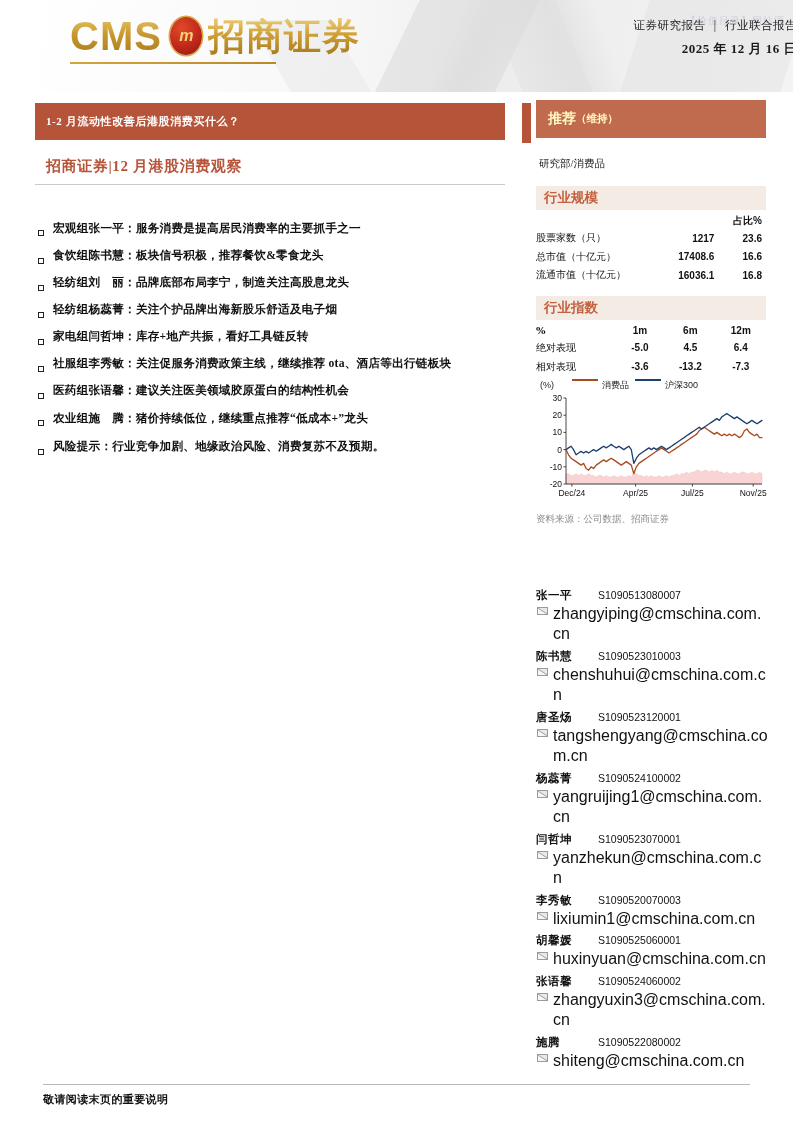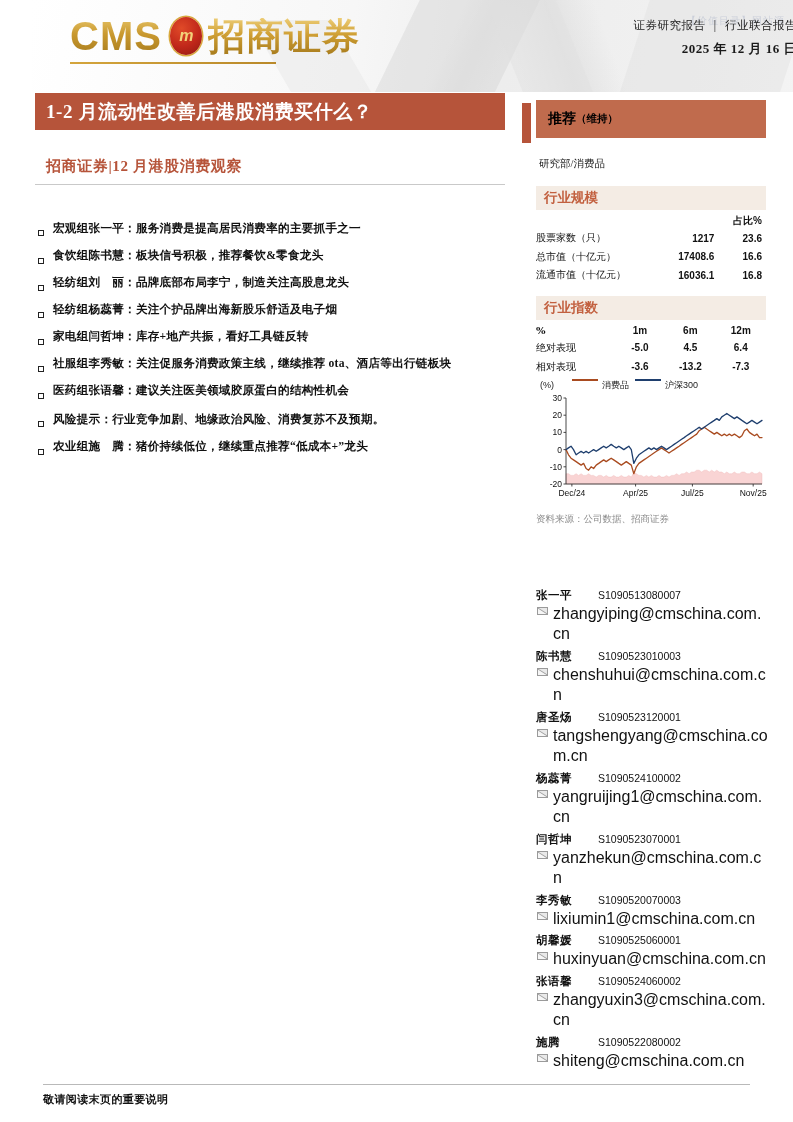--- a/index.html
+++ b/index.html
@@ -62,24 +62,24 @@
   .hdr-line1 { font-size:11.5px; letter-spacing:.5px; white-space:nowrap; }
   .hdr-line1 .sep { margin:0 5px; }
   .hdr-line2 { font-size:13px; font-weight:bold; margin-top:7px; letter-spacing:.5px; }
   .watermark {
     position:absolute; right:40px; top:14px;
     font-size:10px; color:rgba(150,160,190,.35); letter-spacing:1px; white-space:nowrap;
   }
 
   
   .title-bar {
-    position:absolute; left:35px; top:93px; width:470px; height:37px;
+    position:absolute; left:35px; top:103px; width:470px; height:37px;
     background:#b6543a; color:#ffffff;
     display:flex; align-items:center; padding-left:11px;
-    font-size:19px; font-weight:bold; letter-spacing:.6px;
+    font-size:11px; font-weight:bold; letter-spacing:.6px;
   }
   .subtitle {
     position:absolute; left:35px; top:150px; width:470px; height:32px;
     display:flex; align-items:center; padding-left:11px;
     color:#b6543a; font-size:15px; font-weight:bold; letter-spacing:.6px;
   }
   .subtitle-rule {
     position:absolute; left:35px; top:184px; width:470px; height:1px; background:#c9c9c9;
   }
 
@@ -92,21 +92,21 @@
   .bullet .sq {
     flex:0 0 auto; width:6px; height:6px; border:1.2px solid #222;
     margin:4px 9px 0 0; background:#fff;
   }
   .bullet.risk { margin-top:14px; }
 
   
   .rail { position:absolute; left:522px; top:103px; width:9px; height:40px; background:#b6543a; }
   .rec-bar {
     position:absolute; left:536px; top:100px; width:230px; height:38px;
-    background:#c06b4d; color:#000000; display:flex; align-items:center; padding-left:12px;
+    background:#c06b4d; color:#fef9c3; display:flex; align-items:center; padding-left:12px;
     font-size:14px; font-weight:bold;
   }
   .rec-bar .paren { font-size:10.5px; }
   .dept {
     position:absolute; left:536px; top:157px; width:230px;
     font-size:10.5px; color:#222; padding-left:3px;
   }
 
   .sec-head {
     position:absolute; left:536px; width:230px; height:24px;
@@ -248,27 +248,27 @@
       <span>家电组闫哲坤：库存+地产共振，看好工具链反转</span>
     </div>
     <div class="bullet">
       <span class="sq"></span>
       <span>社服组李秀敏：关注促服务消费政策主线，继续推荐 ota、酒店等出行链板块</span>
     </div>
     <div class="bullet">
       <span class="sq"></span>
       <span>医药组张语馨：建议关注医美领域胶原蛋白的结构性机会</span>
     </div>
+    <div class="bullet">
+      <span class="sq"></span>
+      <span>农业组施　腾：猪价持续低位，继续重点推荐“低成本+”龙头</span>
+    </div>
     <div class="bullet risk">
       <span class="sq"></span>
       <span>风险提示：行业竞争加剧、地缘政治风险、消费复苏不及预期。</span>
-    </div>
-    <div class="bullet">
-      <span class="sq"></span>
-      <span>农业组施　腾：猪价持续低位，继续重点推荐“低成本+”龙头</span>
     </div>
   </div>
 
   <div class="rail"></div>
   <div class="rec-bar">
     <span>推荐</span>
     <span class="paren">（维持）</span>
   </div>
   <div class="dept">研究部/消费品</div>
 

